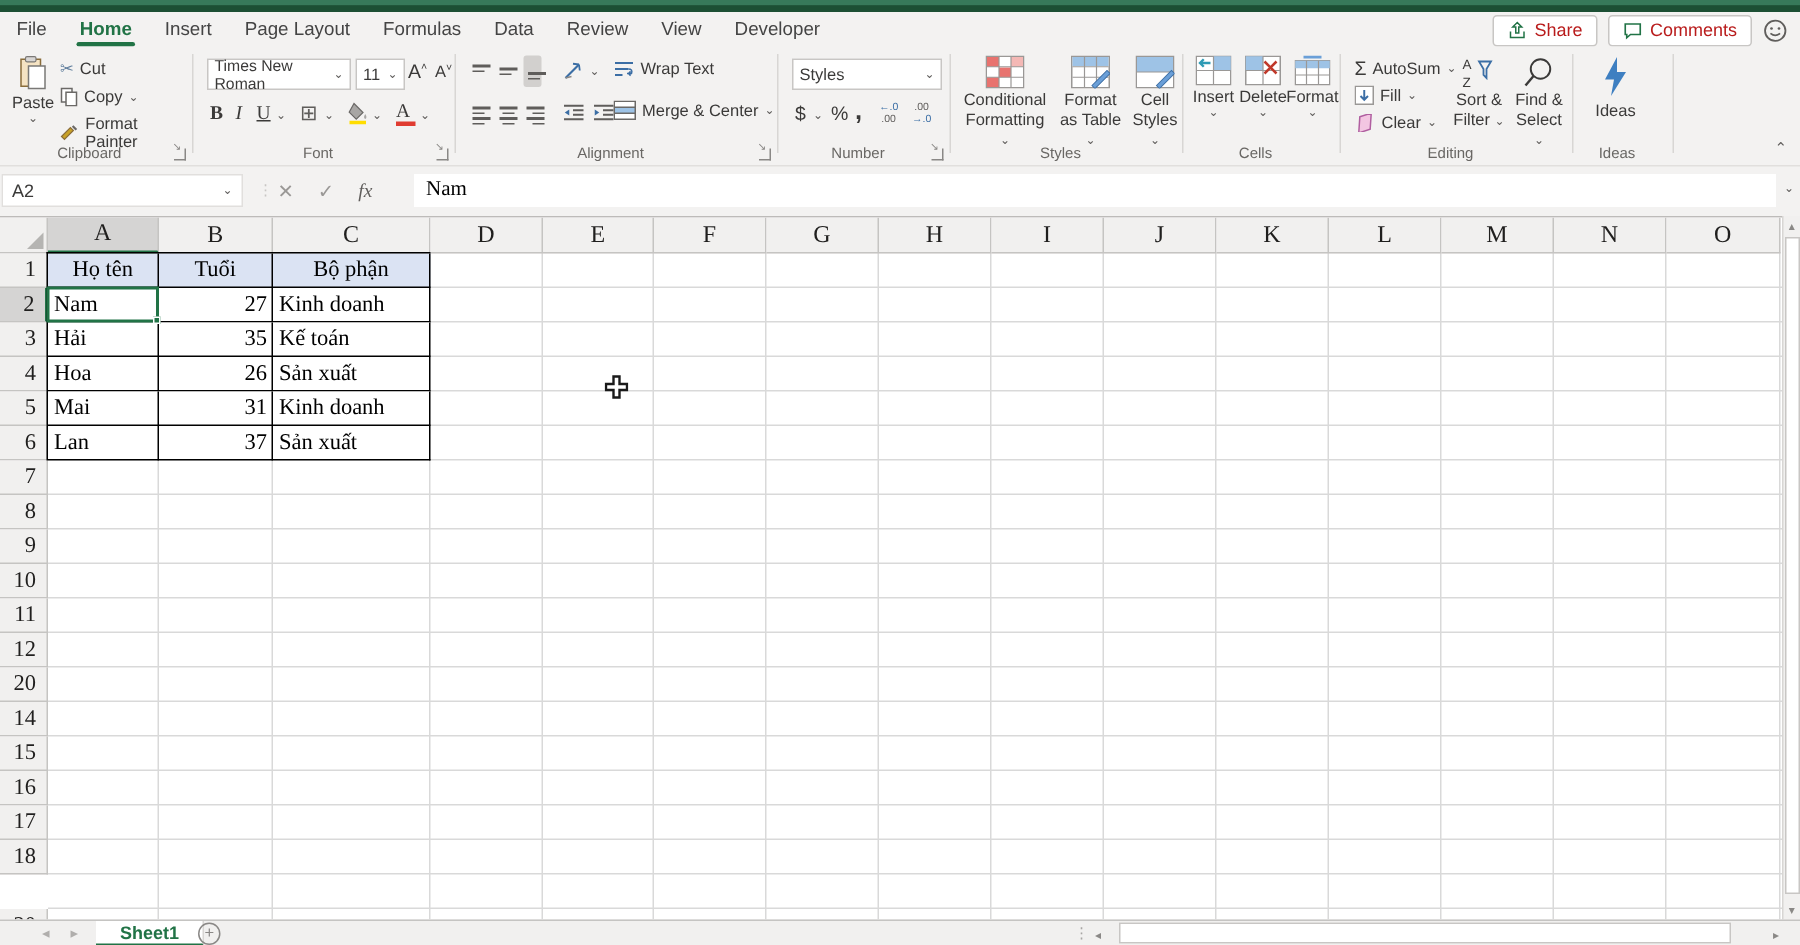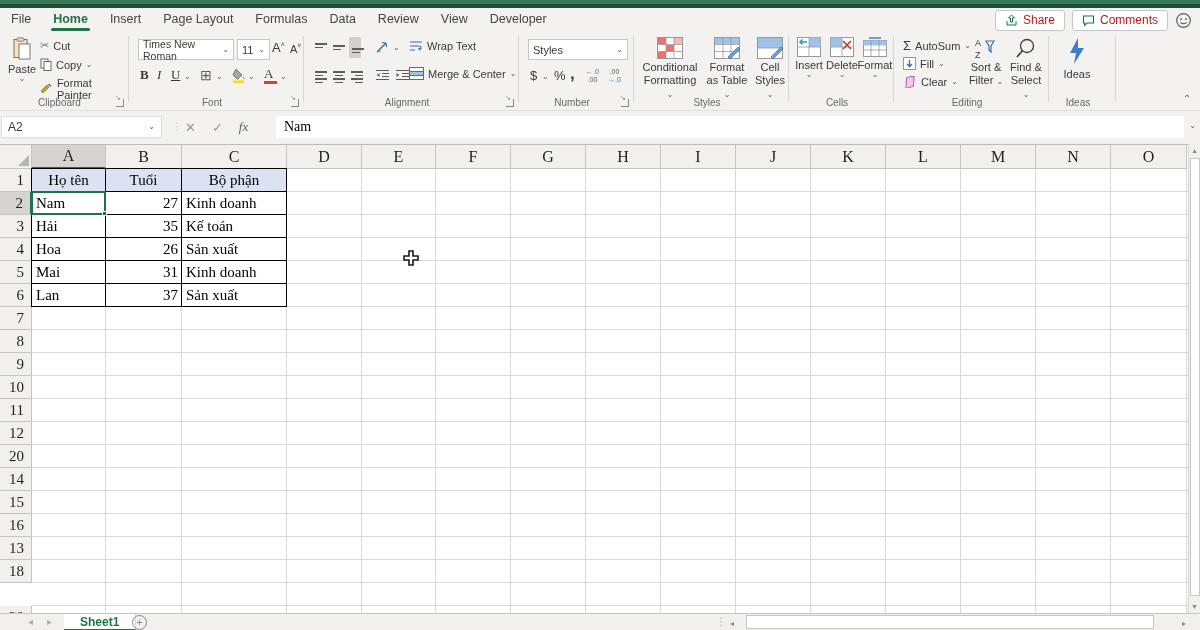--- a/index.html
+++ b/index.html
@@ -482,21 +482,21 @@
     <div class="rowhead" style="top: 162px; height: 23px;">7</div>
     <div class="rowhead" style="top: 185px; height: 23px;">8</div>
     <div class="rowhead" style="top: 208px; height: 23px;">9</div>
     <div class="rowhead" style="top: 231px; height: 23px;">10</div>
     <div class="rowhead" style="top: 254px; height: 23px;">11</div>
     <div class="rowhead" style="top: 277px; height: 23px;">12</div>
     <div class="rowhead" style="top: 300px; height: 23px;">20</div>
     <div class="rowhead" style="top: 323px; height: 23px;">14</div>
     <div class="rowhead" style="top: 346px; height: 23px;">15</div>
     <div class="rowhead" style="top: 369px; height: 23px;">16</div>
-    <div class="rowhead" style="top: 392px; height: 23px;">13</div>
+    <div class="rowhead" style="top: 392px; height: 23px;">17</div>
     <div class="rowhead" style="top: 415px; height: 23px;">18</div>
     <div class="rowhead" style="top: 458px; height: 23px; margin-top: 11px;">19</div>
     <div class="rowhead" style="top: 461px; height: 23px;">20</div>
     <div class="tcell hdr" style="left: 32px; width: 74px; top: 24px; height: 23px;">Họ tên</div>
     <div class="tcell hdr" style="left: 106px; width: 76px; top: 24px; height: 23px;">Tuổi</div>
     <div class="tcell hdr" style="left: 182px; width: 105px; top: 24px; height: 23px;">Bộ phận</div>
     <div class="tcell txt" style="left: 32px; width: 74px; top: 47px; height: 23px;">Nam</div>
     <div class="tcell num" style="left: 106px; width: 76px; top: 47px; height: 23px;">27</div>
     <div class="tcell txt" style="left: 182px; width: 105px; top: 47px; height: 23px;">Kinh doanh</div>
     <div class="tcell txt" style="left: 32px; width: 74px; top: 70px; height: 23px;">Hải</div>

